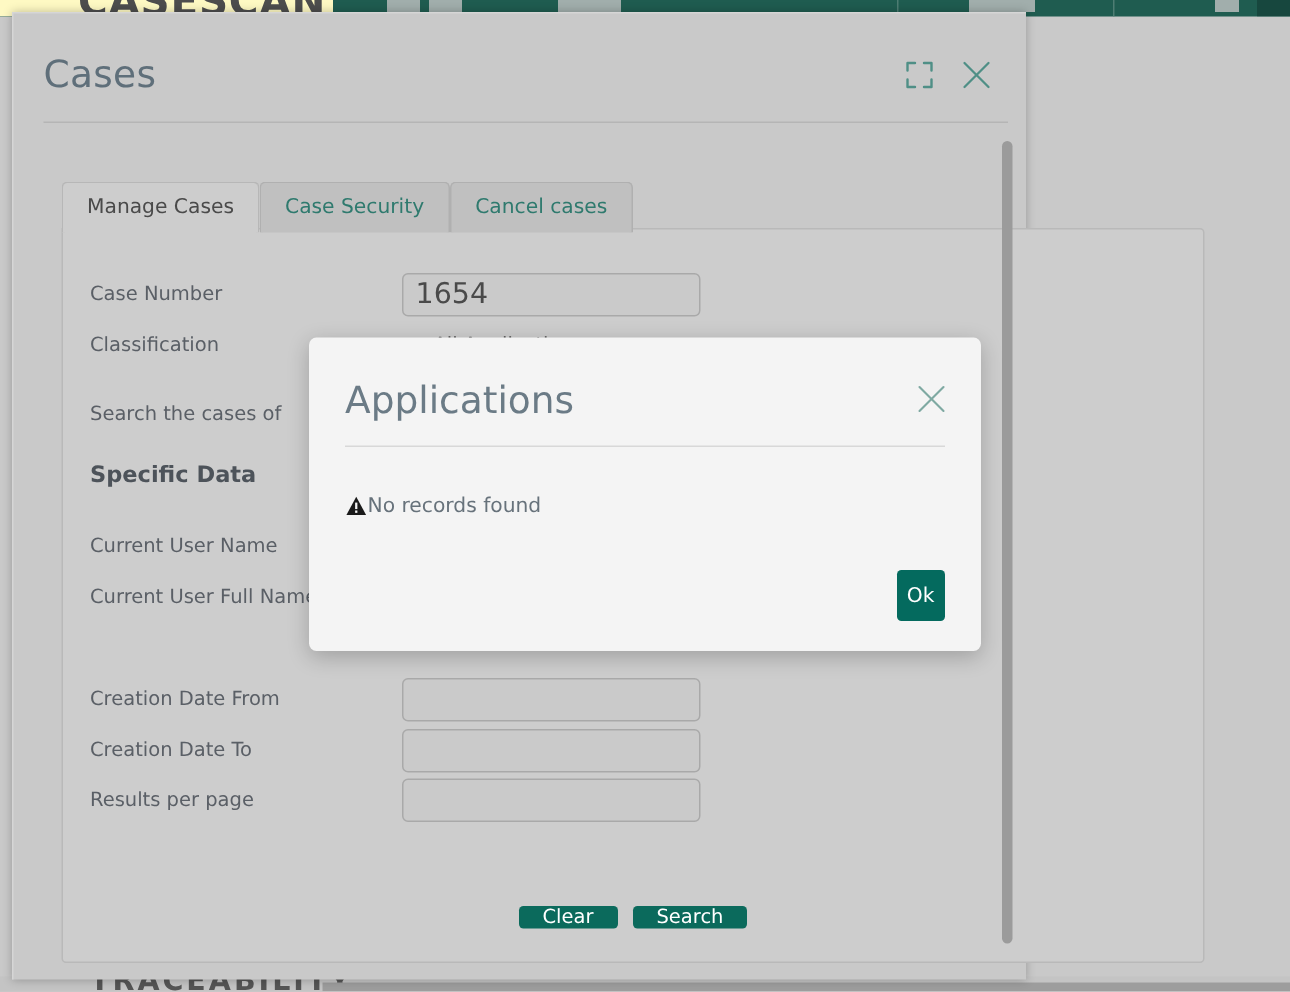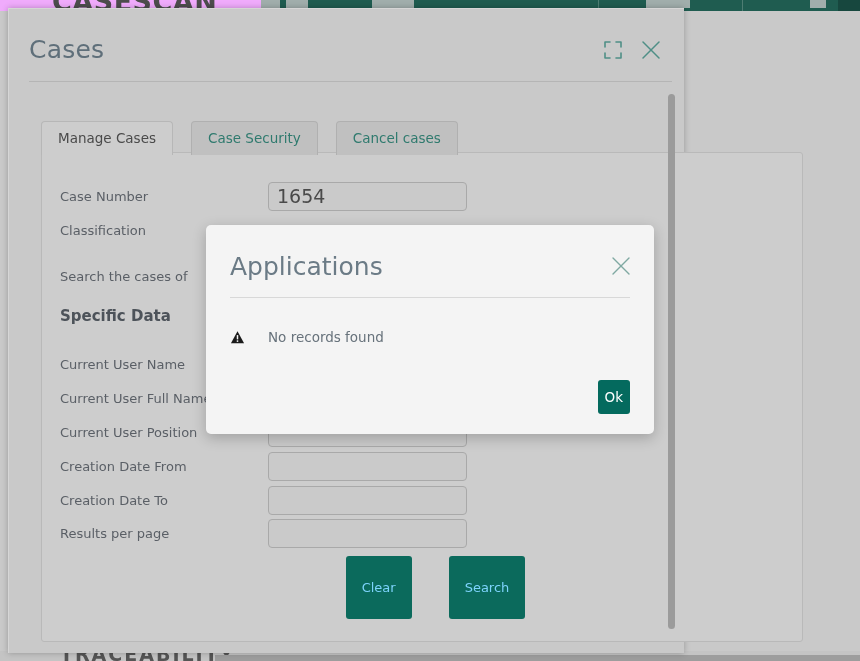--- a/index.html
+++ b/index.html
@@ -14,22 +14,22 @@
 
   
   #page-root { position: relative; width: 860px; height: 661px; background: #c9c9c9; }
 
   .bg-topbar {
     position: absolute; left: 0; top: 0; width: 860px; height: 11px;
     background: #1f5c50;
     overflow: hidden;
   }
   .bg-topbar-left {
-    position: absolute; left: 0; top: 0; width: 261px; height: 11px;
-    background: #f0abfc;
+    position: absolute; left: 0; top: 0; width: 222px; height: 11px;
+    background: #fef9c3;
   }
   .bg-logo-text {
     position: absolute; left: 52px; top: -14px;
     font-size: 27px; font-weight: bold; color: #4d4d4d;
     letter-spacing: .5px; white-space: nowrap;
   }
   .bg-topbar-right {
     position: absolute; left: 838px; top: 0; width: 22px; height: 11px;
     background: #17473e;
   }
@@ -89,21 +89,21 @@
     background: transparent;
   }
   .scrollbar-thumb {
     position: absolute; right: 9px; top: 5px; width: 7px; height: 535px;
     background: #9b9b9b; border-radius: 4px; cursor: pointer;
   }
 
   
   .tabs {
     position: absolute; left: 32px; top: 32px;
-    display: flex; align-items: flex-end; gap: 18px;
+    display: flex; align-items: flex-end; gap: 0;
     z-index: 3;
   }
   .tab {
     padding: 8px 16px 9px 16px;
     font-size: 13.5px;
     border: 1px solid #b0b0b0;
     border-bottom: none;
     border-radius: 4px 4px 0 0;
     cursor: pointer;
     line-height: 1.2;
@@ -170,29 +170,28 @@
     font-size: 13px; color: #4a4a4a;
     text-decoration: underline; cursor: pointer;
   }
 
   .action-bar {
     position: absolute; left: 0; right: 0; bottom: 22px;
     display: flex; justify-content: center; gap: 10px;
   }
   .btn-primary {
     background: #0b6a5c;
-    color: #7dd3fc;
+    color: #ffffff;
     border: none;
     border-radius: 3px;
     font-size: 13px;
     font-family: inherit;
-    padding: 24px 16px;
+    padding: 0 16px;
     cursor: pointer;
     min-width: 54px;
-    margin-left: 27px;
   }
 
   
   .dialog-layer { position: absolute; inset: 0; z-index: 50; }
   .dialog {
     position: absolute;
     left: 206px; top: 225px;
     width: 448px; height: 209px;
     background: #f4f4f4;
     border-radius: 5px;
@@ -205,21 +204,21 @@
   .dialog-close {
     position: absolute; right: 22px; top: 30px;
     width: 22px; height: 22px; cursor: pointer;
   }
   .dialog-rule {
     position: absolute; left: 24px; right: 24px; top: 72px;
     height: 1px; background: #d8d8d8;
   }
   .dialog-body {
     position: absolute; left: 24px; top: 104px;
-    display: flex; align-items: center; gap: 23px;
+    display: flex; align-items: center; gap: 0;
   }
   .warn-icon { width: 15px; height: 15px; display:block; }
   .dialog-msg { font-size: 13.5px; color: #67727b; }
   .dialog-footer {
     position: absolute; right: 24px; bottom: 20px;
   }
   .btn-ok {
     background: #046a5e;
     color: #ffffff;
     border: none;
@@ -317,24 +316,20 @@
         <div class="form-row" style="top:198px">
           <div class="form-label">Current User Name</div>
           <input class="text-input" type="text" value="" style="">
         </div>
 
         <div class="form-row" style="top:232px">
           <div class="form-label">Current User Full Name</div>
           <input class="text-input" type="text" value="" style="">
         </div>
 
-        <div class="form-row" style="top:266px">
-          <div class="form-label">Current User Position</div>
-          <input class="text-input" type="text" value="" style="">
-        </div>
 
         <div class="form-row" style="top:300px">
           <div class="form-label">Creation Date From</div>
           <input class="text-input" type="text" value="" style="">
         </div>
 
         <div class="form-row" style="top:334px">
           <div class="form-label">Creation Date To</div>
           <input class="text-input" type="text" value="" style="">
         </div>

